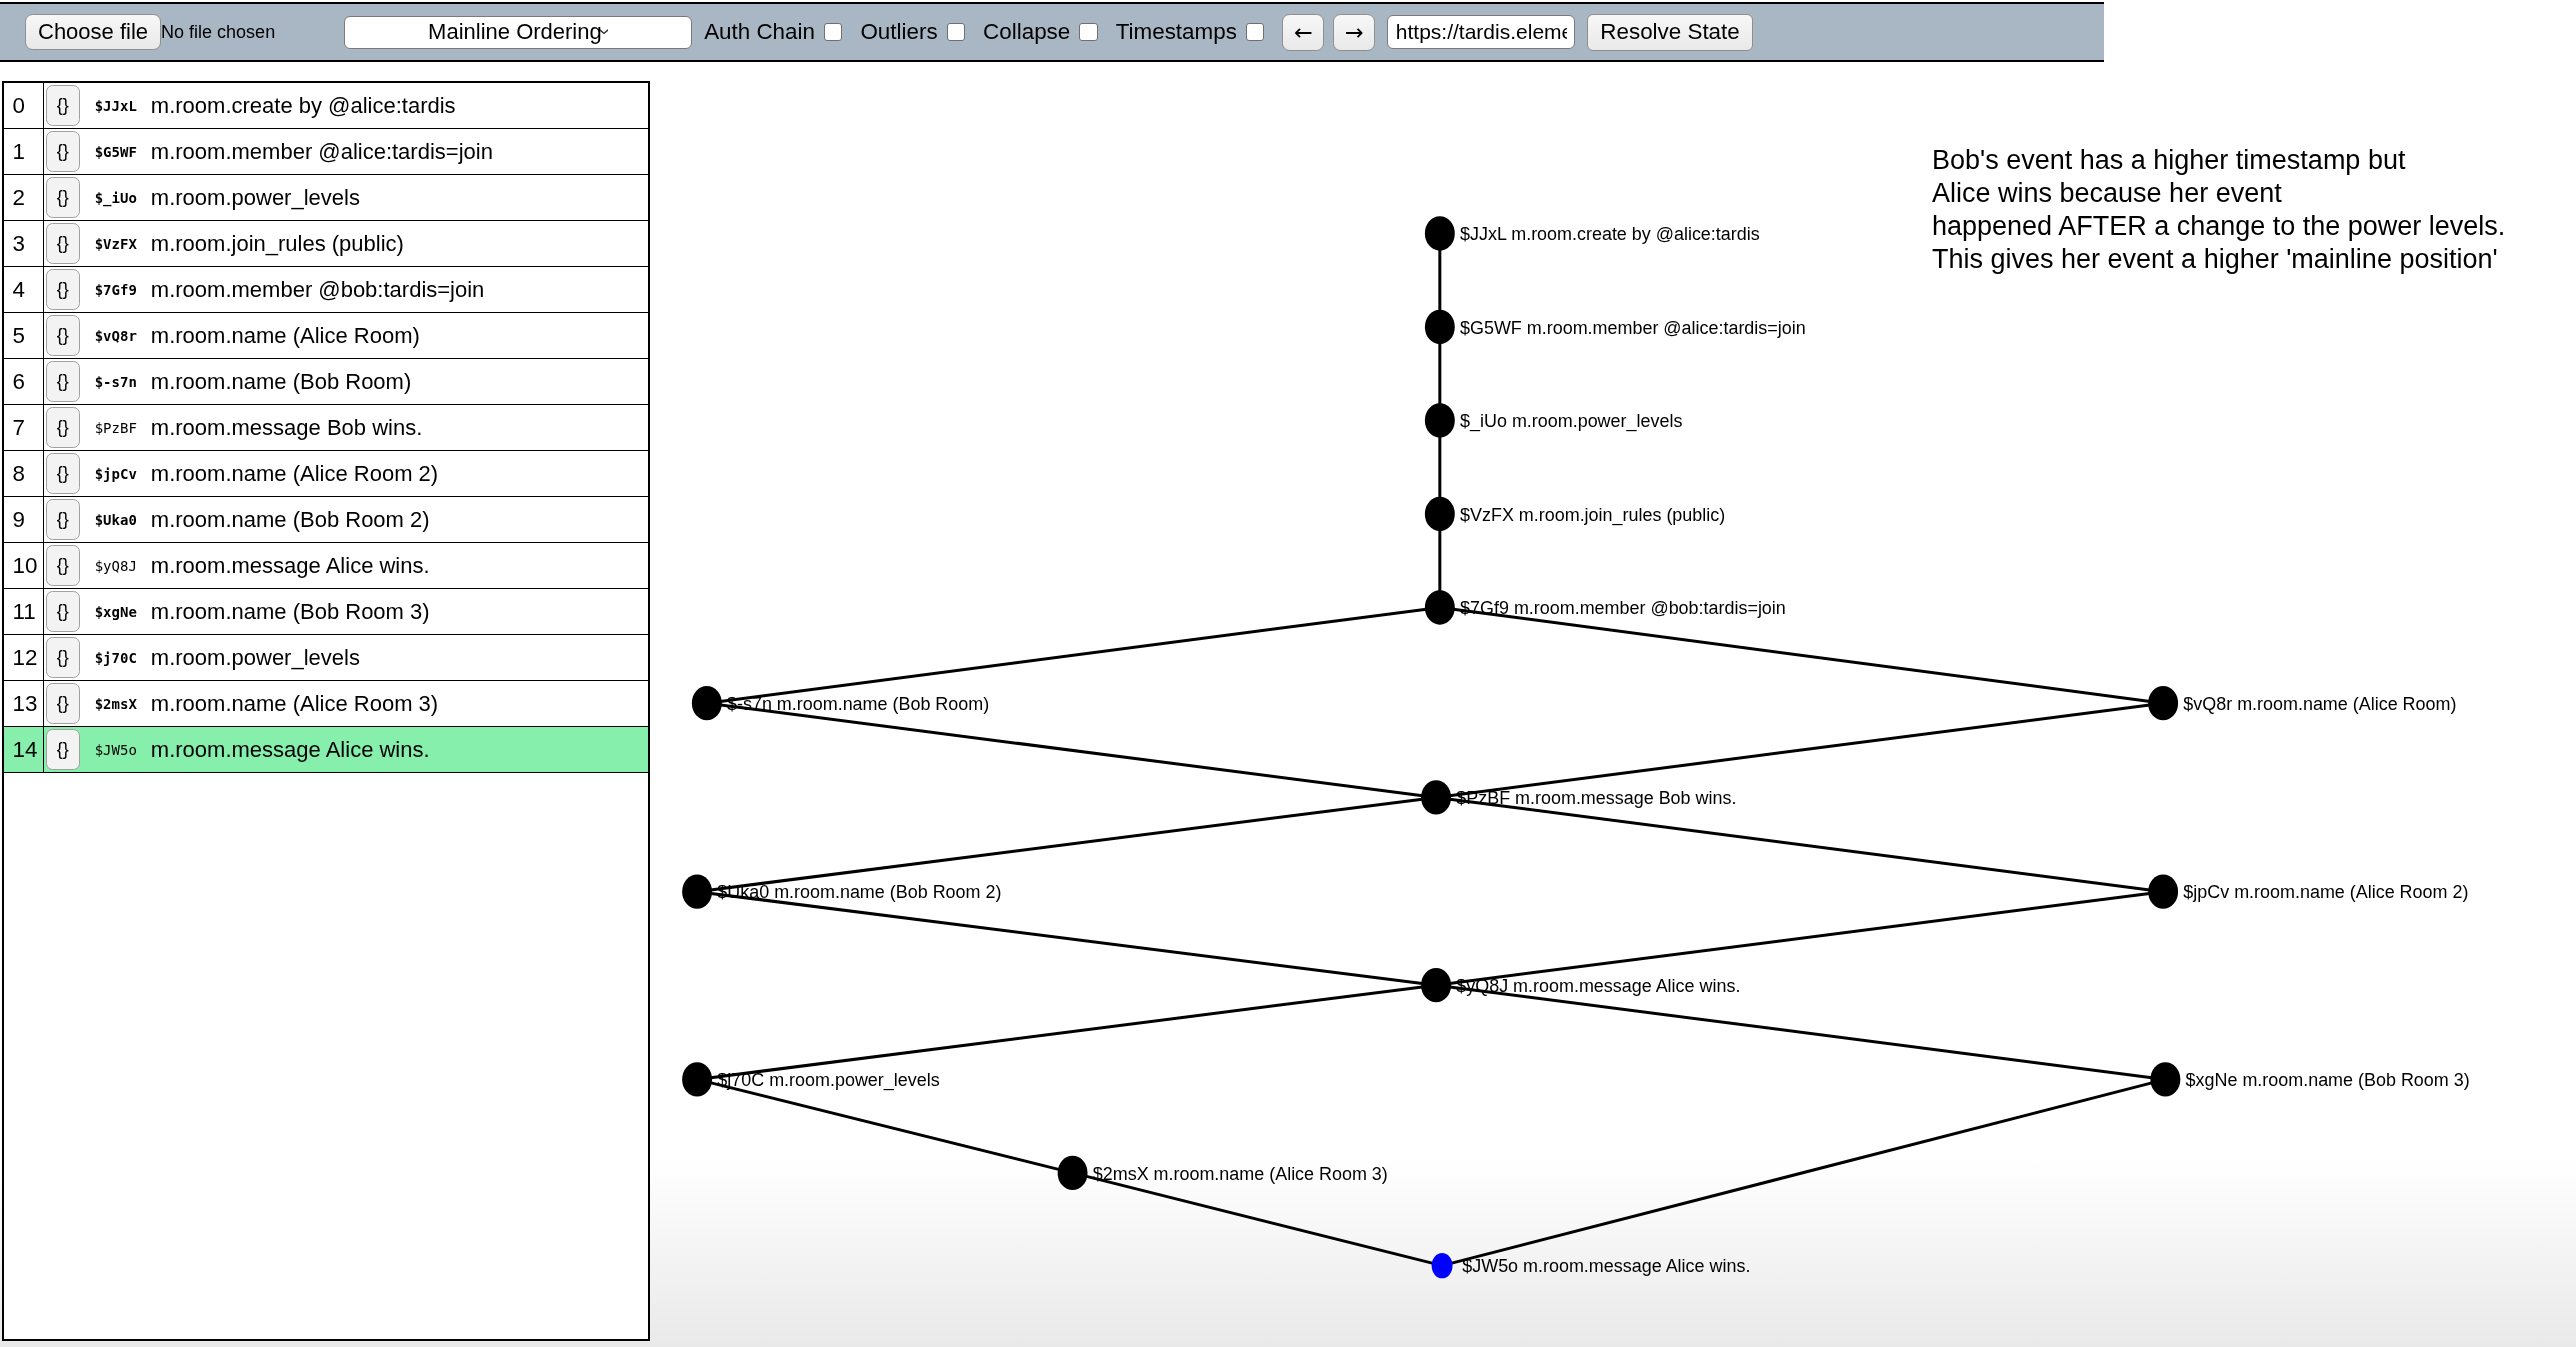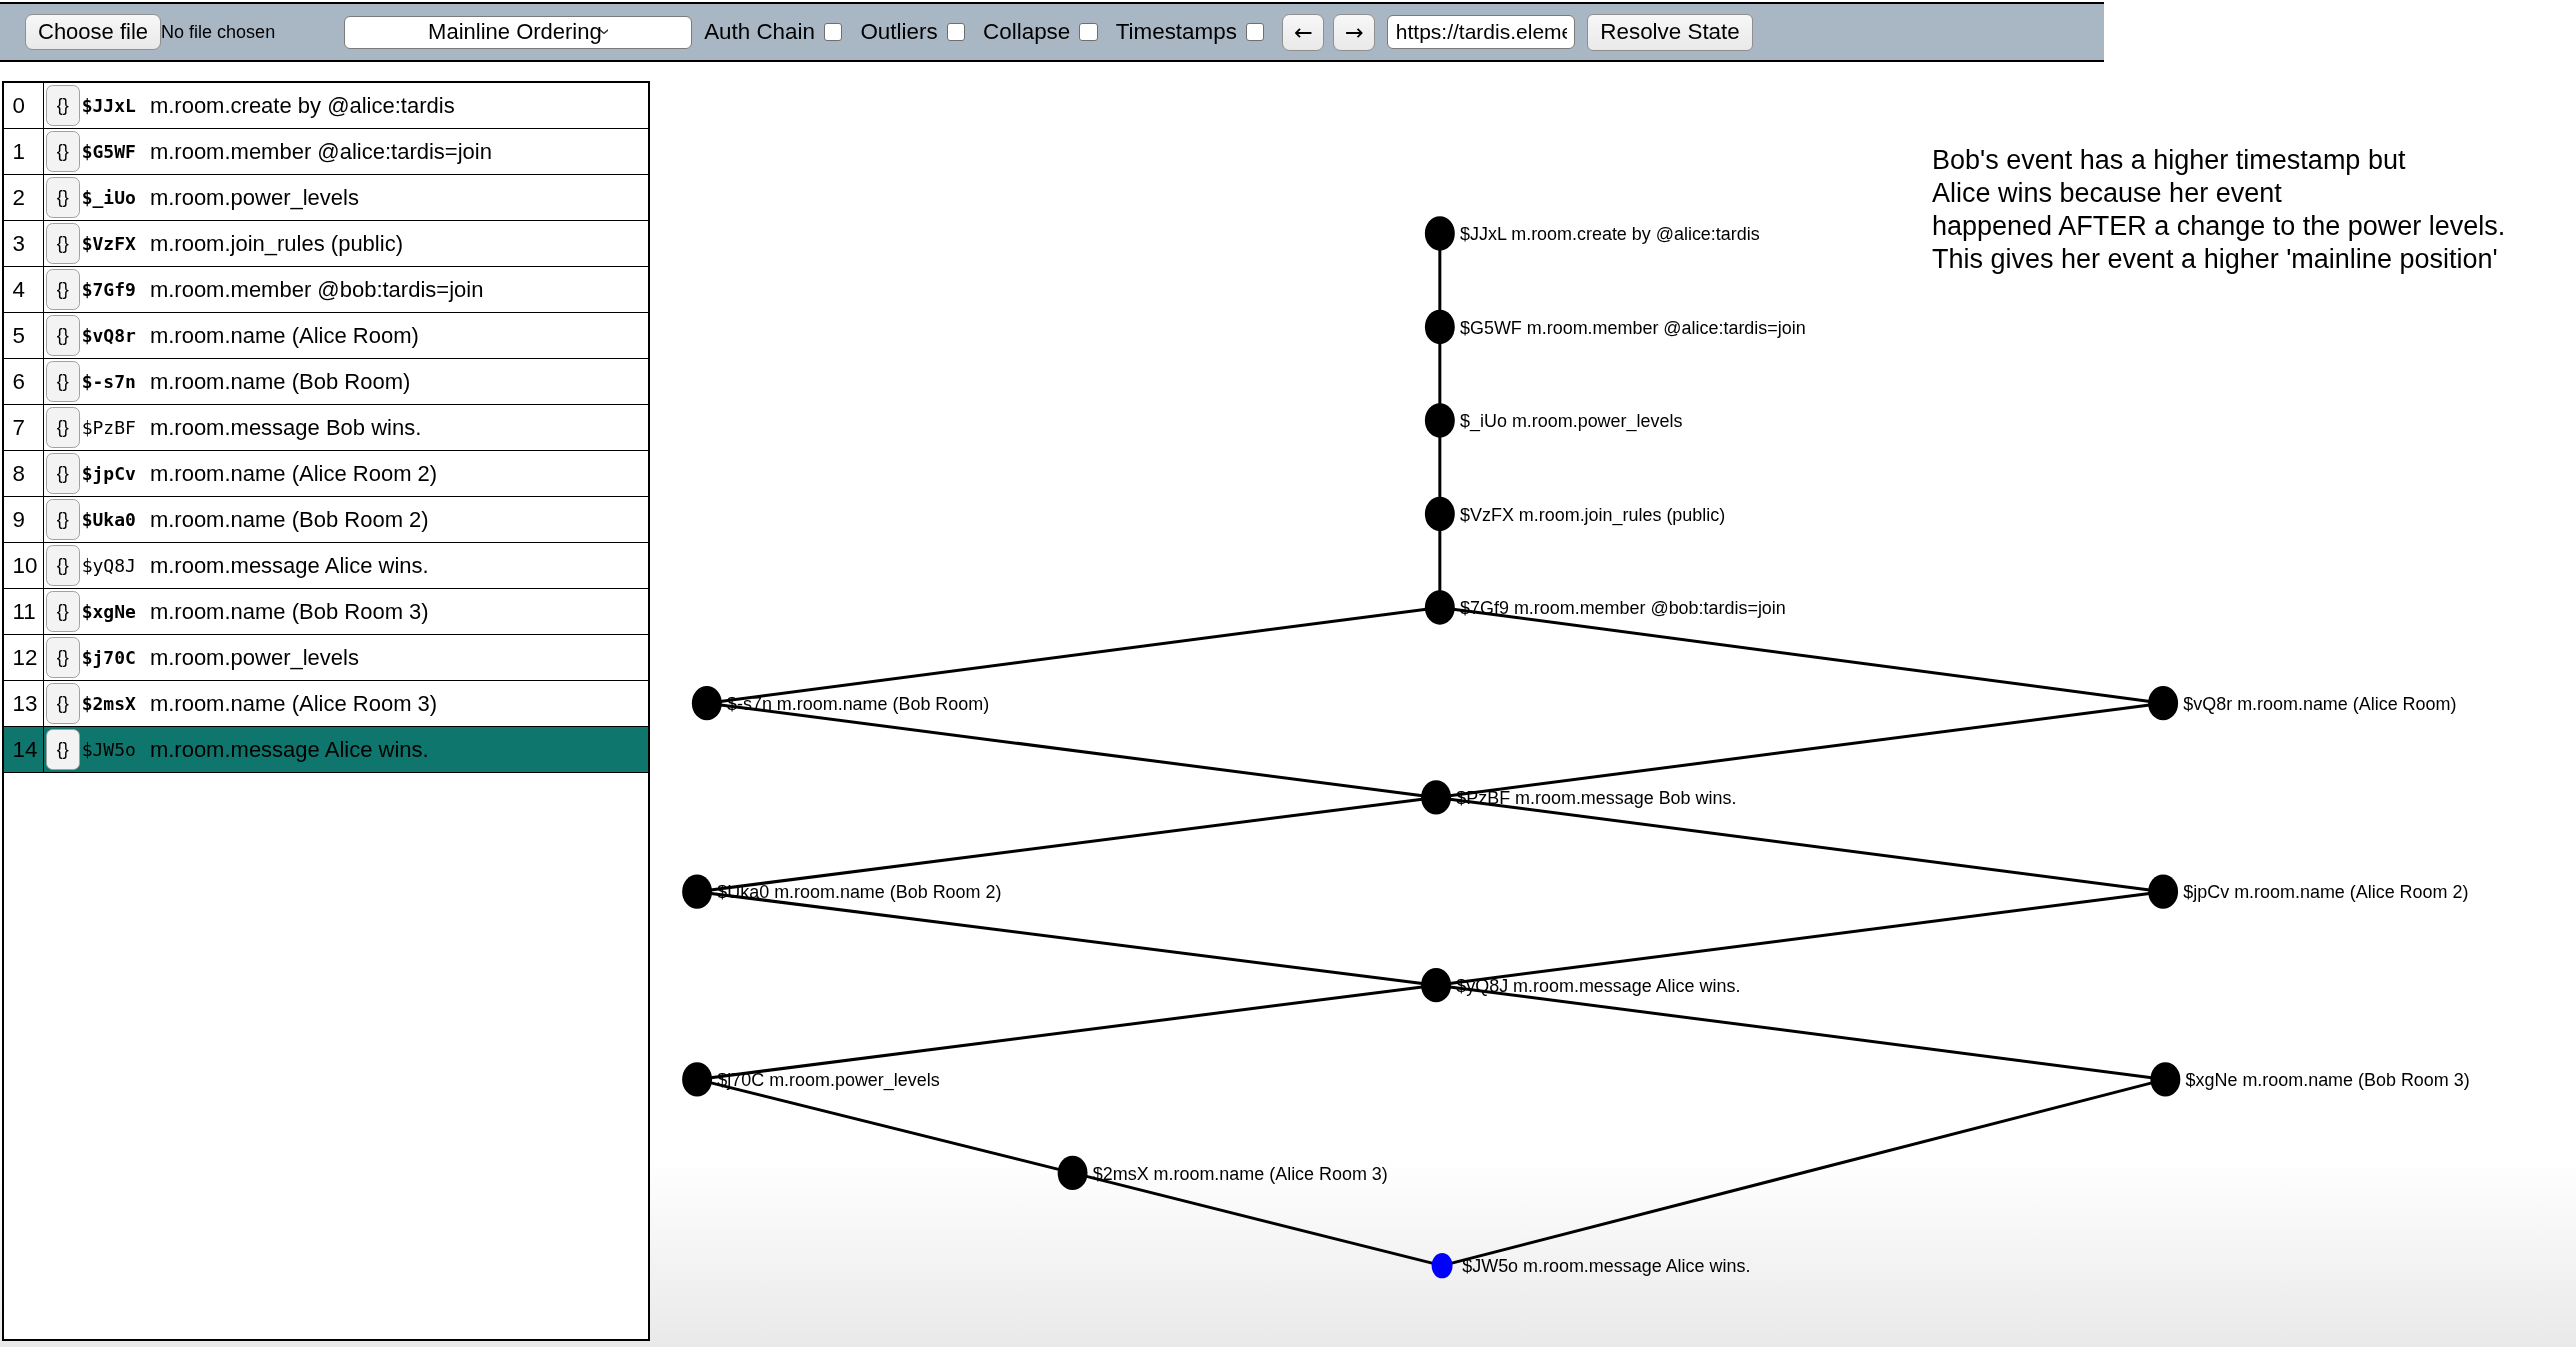--- a/index.html
+++ b/index.html
@@ -47,35 +47,35 @@
   .resolve{margin-left:12px;font-size:22.4px;height:37px;border-radius:6px;text-align:right;}
   
   .sidebar{
     position:absolute;left:1.5px;top:81px;width:648px;height:1260px;
     background:#fff;border:2.2px solid #000;box-sizing:border-box;
   }
   .event-row{
     height:46px;border-bottom:1.5px solid #000;display:flex;align-items:center;
     box-sizing:border-box;background:#fff;
   }
-  .event-row.selected{background:#0f766e;}
+  .event-row.selected{background:#86efac;}
   .event-index{
     width:40px;flex:0 0 auto;height:100%;display:flex;align-items:center;
     padding-left:9px;box-sizing:border-box;border-right:1.5px solid #000;
     font-size:22.4px;
   }
   .braces-btn{
     margin-left:2.2px;width:34px;height:41px;flex:0 0 auto;
     background:#f3f3f3;border:1.5px solid #a0a0a0;border-radius:6.7px;
     font-size:18px;display:flex;align-items:center;justify-content:center;
     box-sizing:border-box;
   }
   .event-id{
-    margin-left:2px;font-family:"DejaVu Sans Mono",monospace;
-    font-size:18px;font-weight:bold;white-space:pre;
+    margin-left:15px;font-family:"DejaVu Sans Mono",monospace;
+    font-size:14px;font-weight:bold;white-space:pre;
   }
   .event-id.plain{font-weight:normal;}
   .event-desc{margin-left:14px;font-size:22px;white-space:pre;}
   
   svg.dag{position:absolute;left:0;top:0;}
   svg.dag text{font-family:"Liberation Sans",sans-serif;font-size:24px;fill:#000;}
   
   .annotation{position:absolute;left:1932px;top:144px;font-size:27px;line-height:33px;}
 </style>
 </head>

